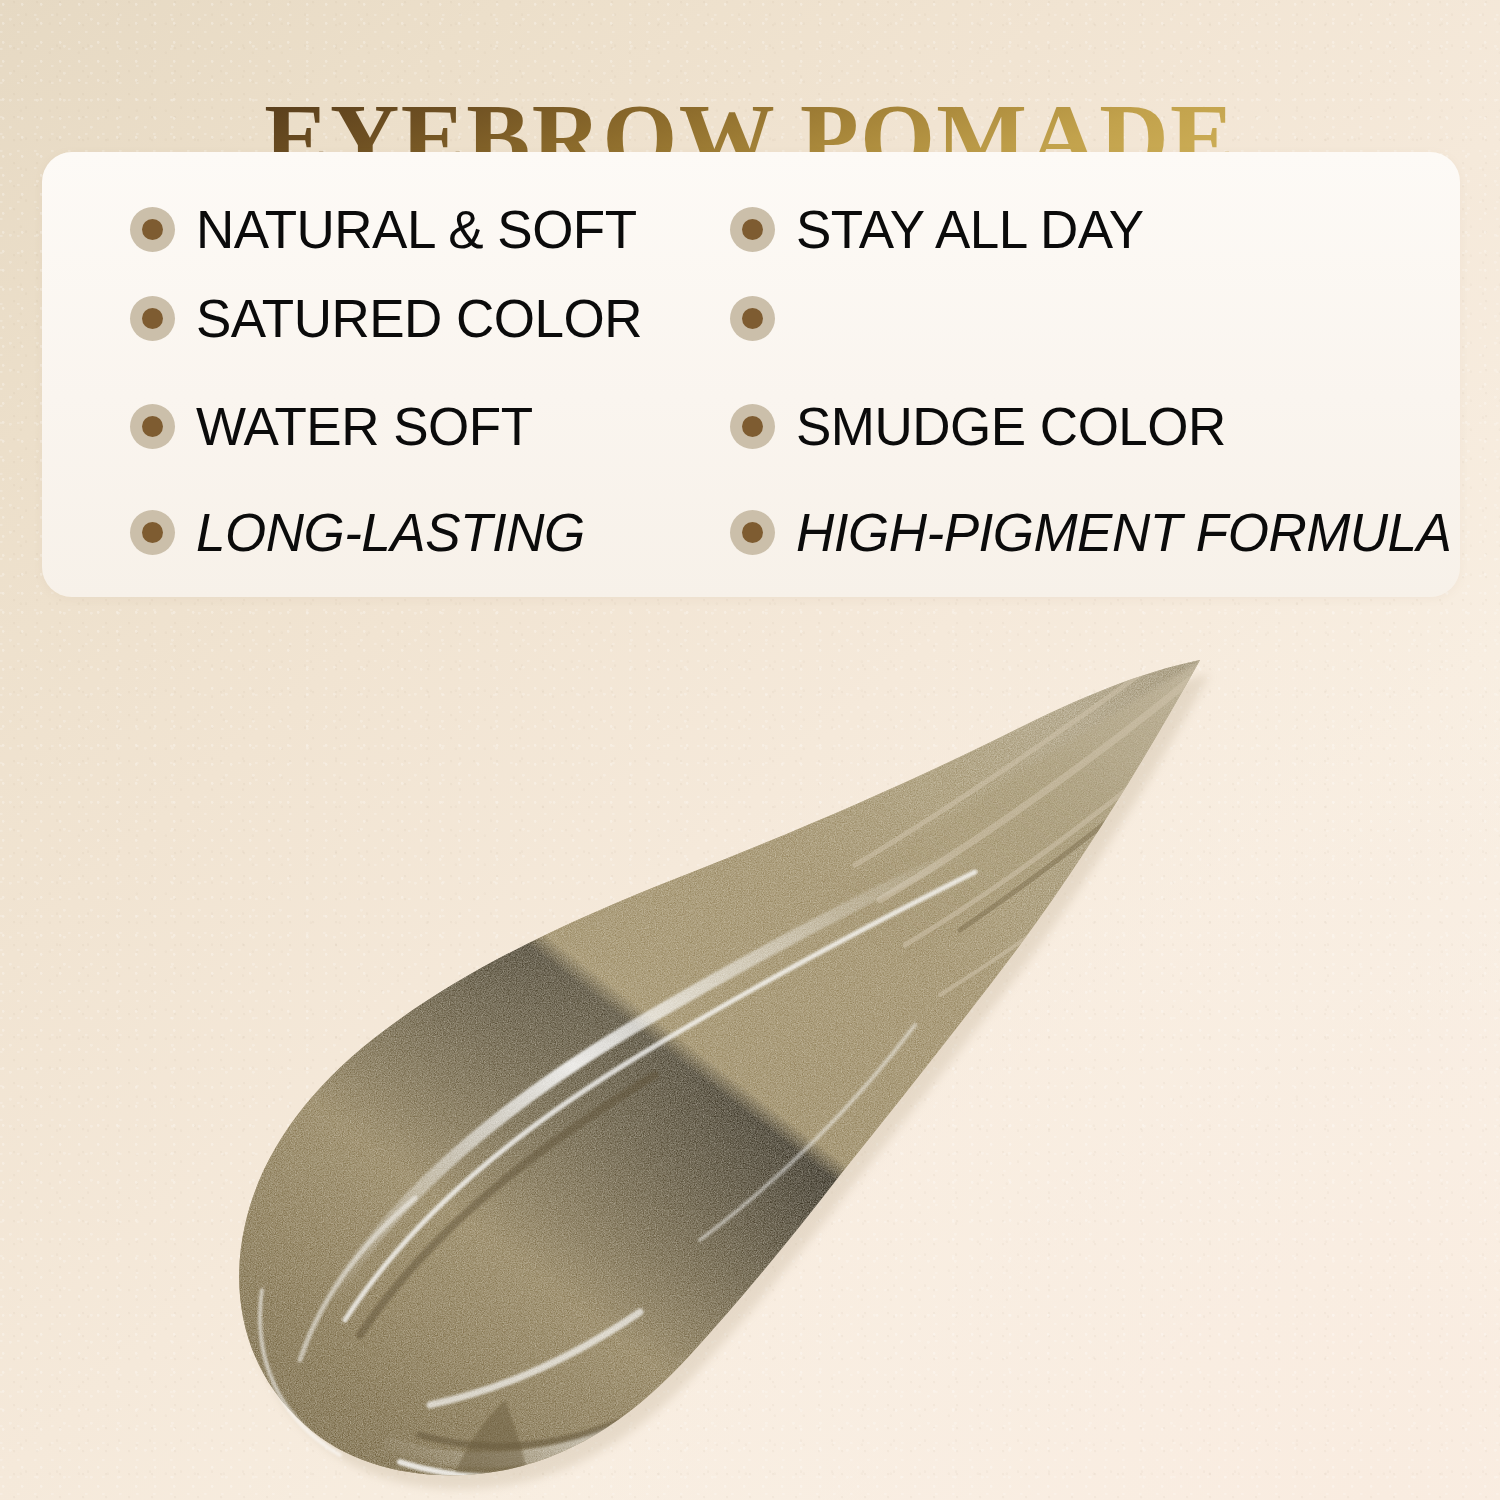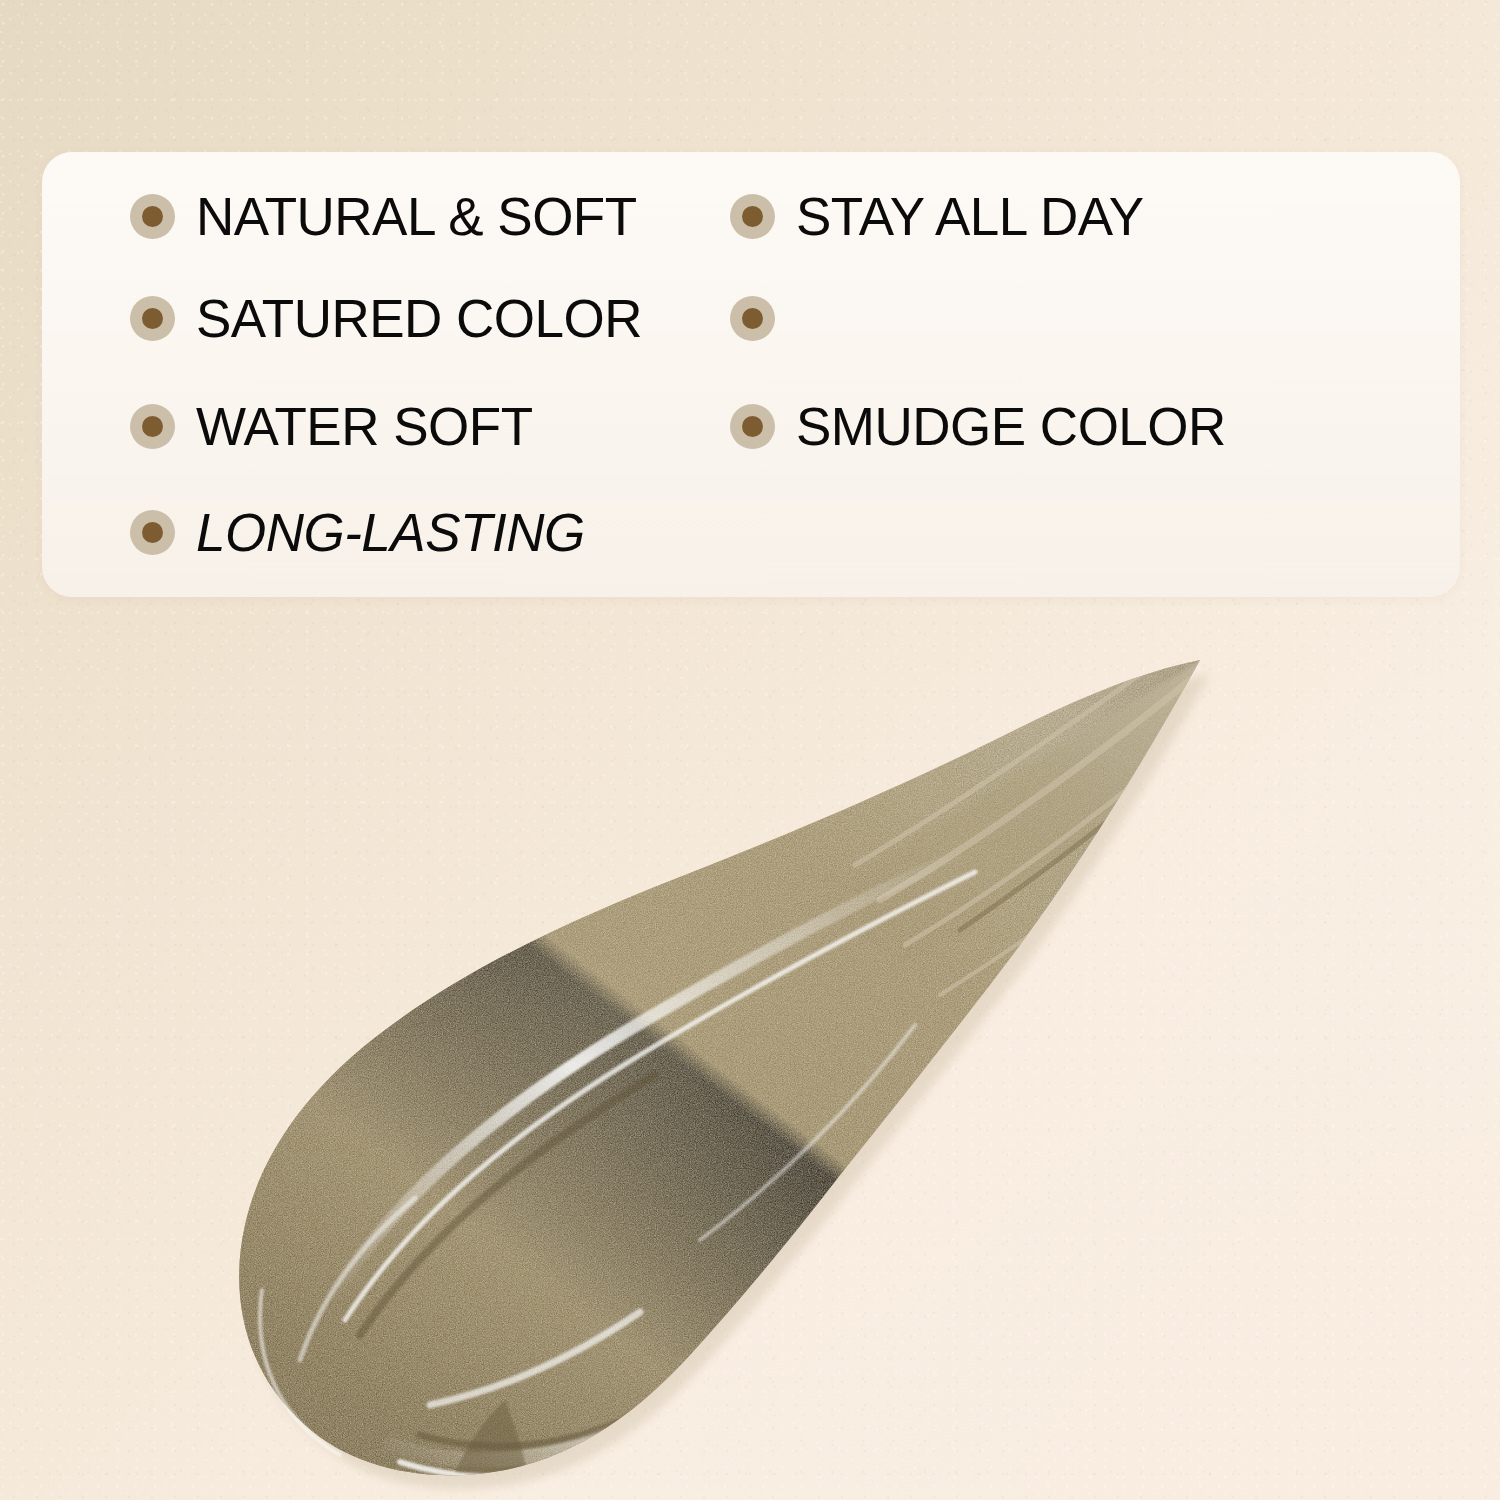--- a/index.html
+++ b/index.html
@@ -94,21 +94,21 @@
   }
 
   .feature {
     position: absolute;
     display: flex;
     align-items: center;
     height: 72px;
   }
   .feature.col-left  { left: 88px; }
   .feature.col-right { left: 688px; }
-  .feature.row-0 { top: 28px;  }
+  .feature.row-0 { top: 41px;  }
   .feature.row-1 { top: 130px; }
   .feature.row-2 { top: 238px; }
   .feature.row-3 { top: 344px; font-style: italic; }
 
   .bullet {
     position: relative;
     flex: 0 0 auto;
     width: 45px;
     height: 45px;
     border-radius: 50%;
@@ -154,20 +154,21 @@
     display: block;
   }
 </style>
 </head>
 <body>
 
 <div class="poster">
 
   <div class="grain"></div>
 
+  <h1 class="title">EYEBROW POMADE</h1>
 
   <div class="features-card">
     <div class="features-grid">
 
       <div class="feature col-left row-0">
         <span class="bullet"></span>
         <span class="feature-label">NATURAL &amp; SOFT</span>
       </div>
       <div class="feature col-left row-1">
         <span class="bullet"></span>
@@ -185,20 +186,24 @@
       <div class="feature col-right row-0">
         <span class="bullet"></span>
         <span class="feature-label">STAY ALL DAY</span>
       </div>
       <div class="feature col-right row-1">
         <span class="bullet"></span>
       </div>
       <div class="feature col-right row-2">
         <span class="bullet"></span>
         <span class="feature-label">SMUDGE COLOR</span>
+      </div>
+      <div class="feature col-right row-3">
+        <span class="bullet"></span>
+        <span class="feature-label">HIGH-PIGMENT FORMULA</span>
       </div>
 
     </div>
   </div>
 
   <div class="swatch-area">
     <svg class="swatch-svg" viewBox="0 0 1500 900" preserveAspectRatio="none">
       <defs>
         <linearGradient id="bodyGrad" x1="0.12" y1="0.92" x2="0.88" y2="0.08">
           <stop offset="0%" stop-color="#74643f"></stop>

